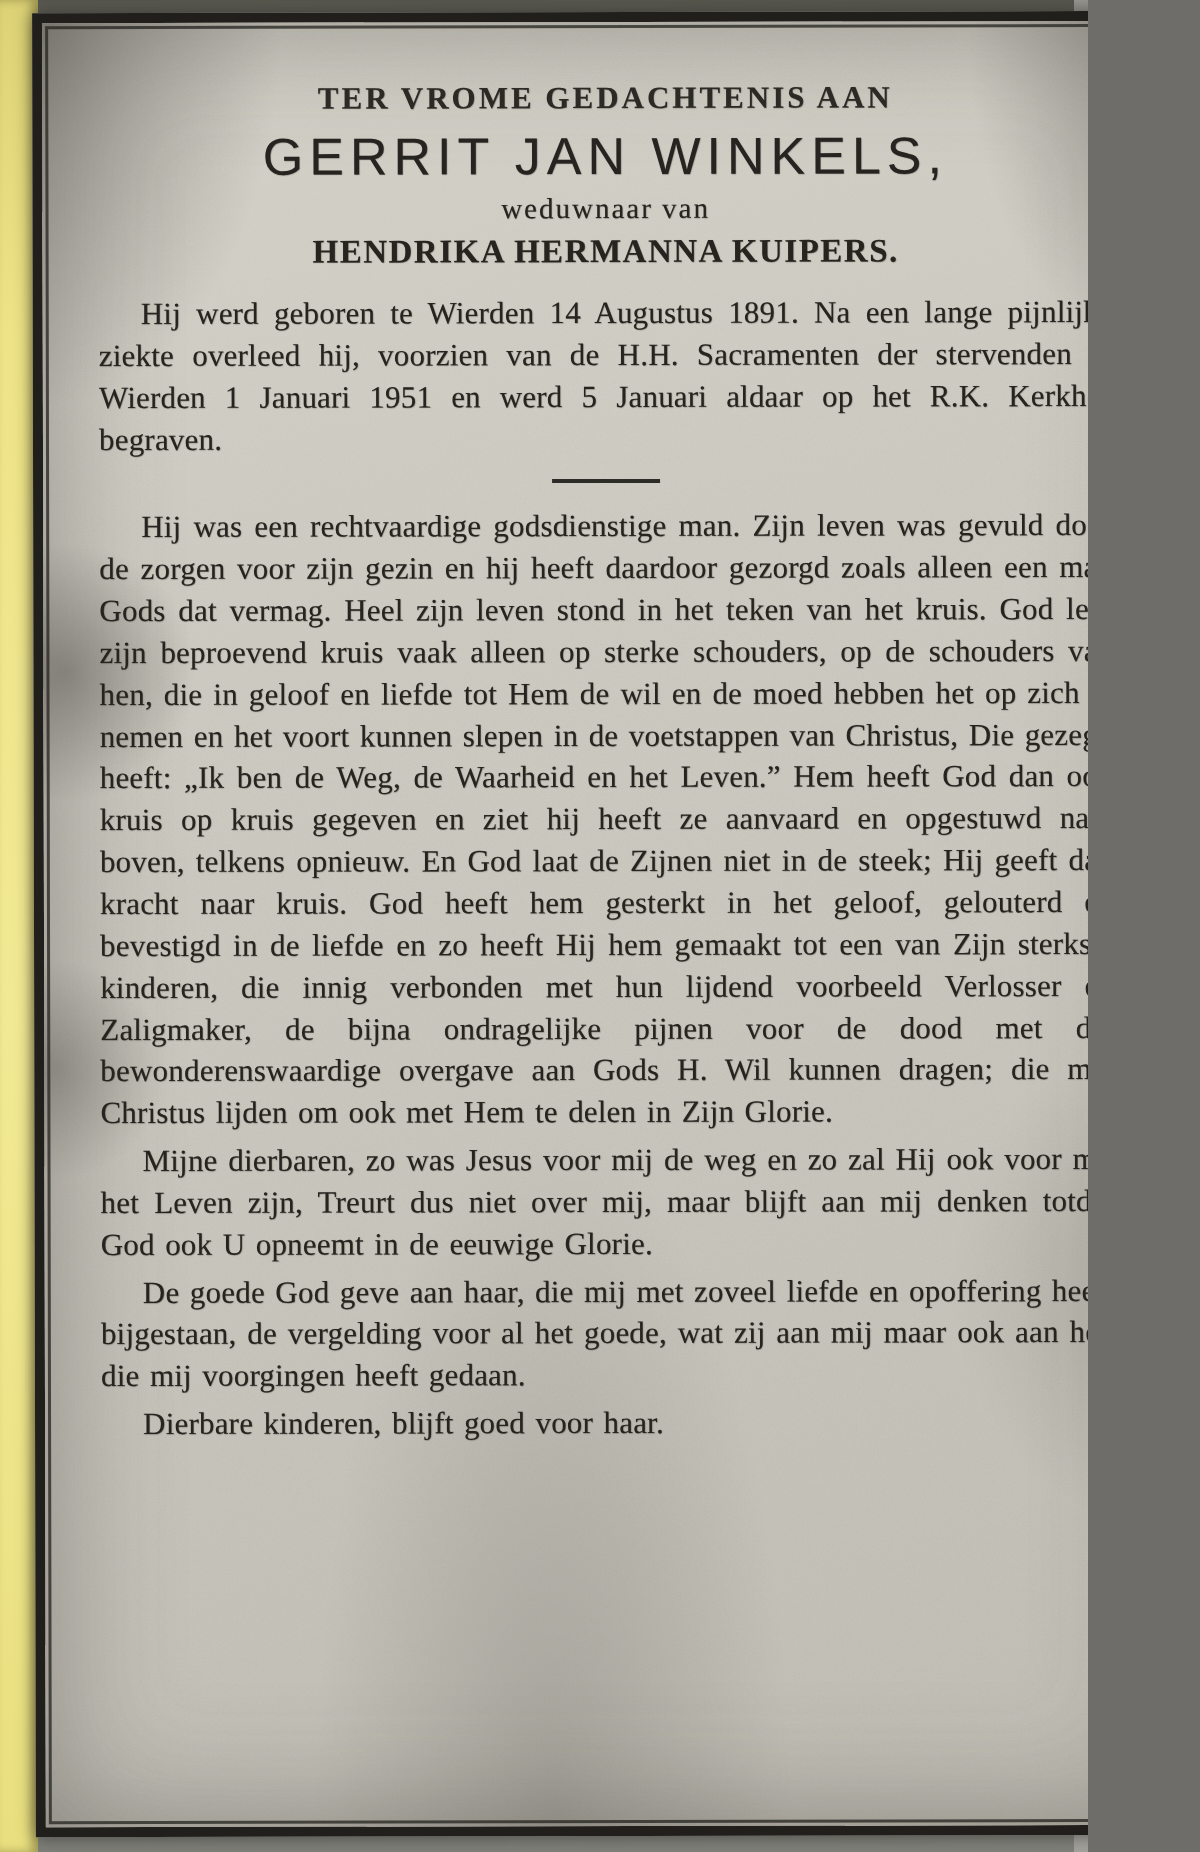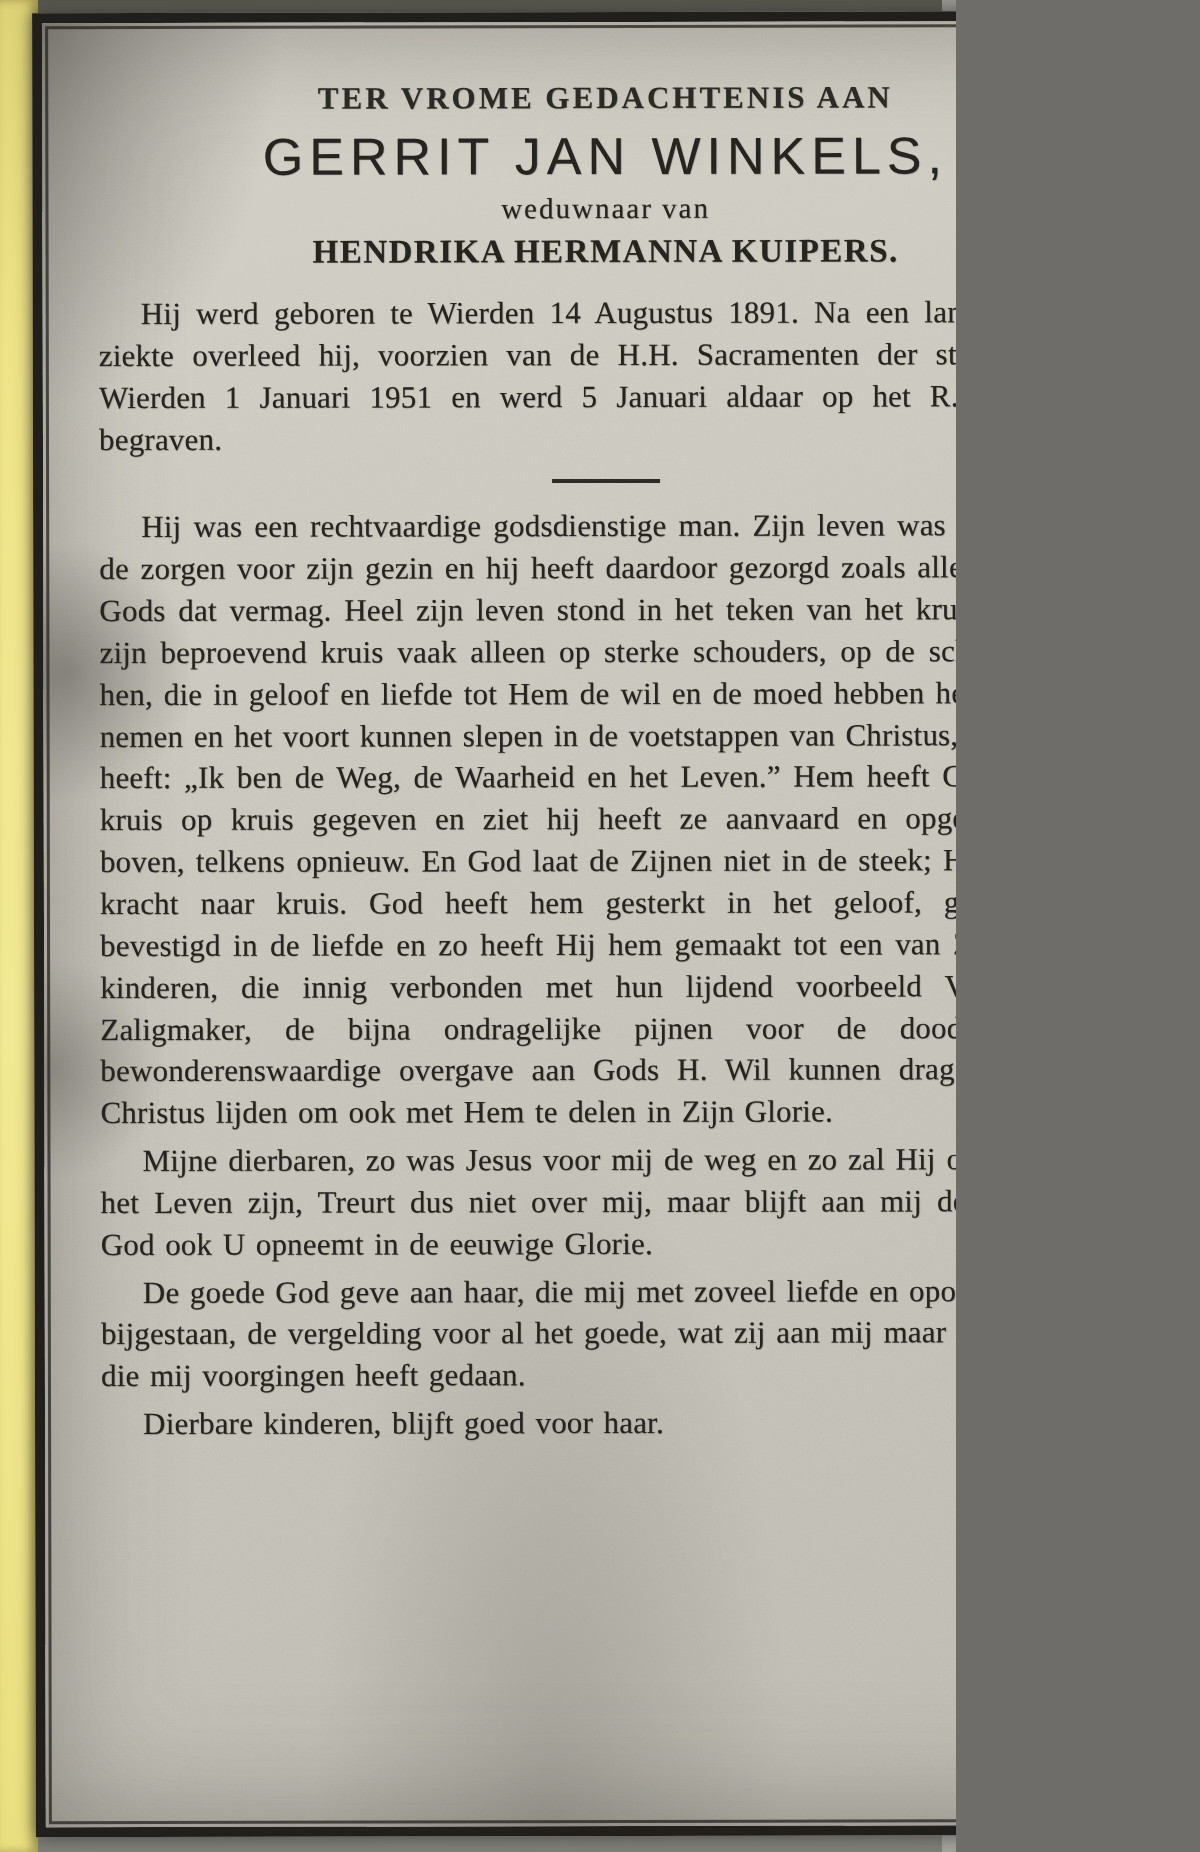--- a/index.html
+++ b/index.html
@@ -2,21 +2,21 @@
 <html><head>
 <meta charset="utf-8">
 <style>
   html, body {
     margin: 0;
     padding: 0;
     background: #6e6d69;
   }
   .scan {
     position: relative;
-    width: 956px;
+    width: 1088px;
     height: 1852px;
     overflow: hidden;
     background: linear-gradient(180deg, #59584f 0%, #7d7c76 3%, #8b8a84 50%, #80807a 100%);
     font-family: "Liberation Serif", "DejaVu Serif", serif;
   }
   .edge-strip {
     position: absolute;
     left: 0; top: 0; bottom: 0;
     width: 38px;
     background: linear-gradient(180deg, #ddd276 0%, #eee387 18%, #f2e994 55%, #e9df7f 100%);

